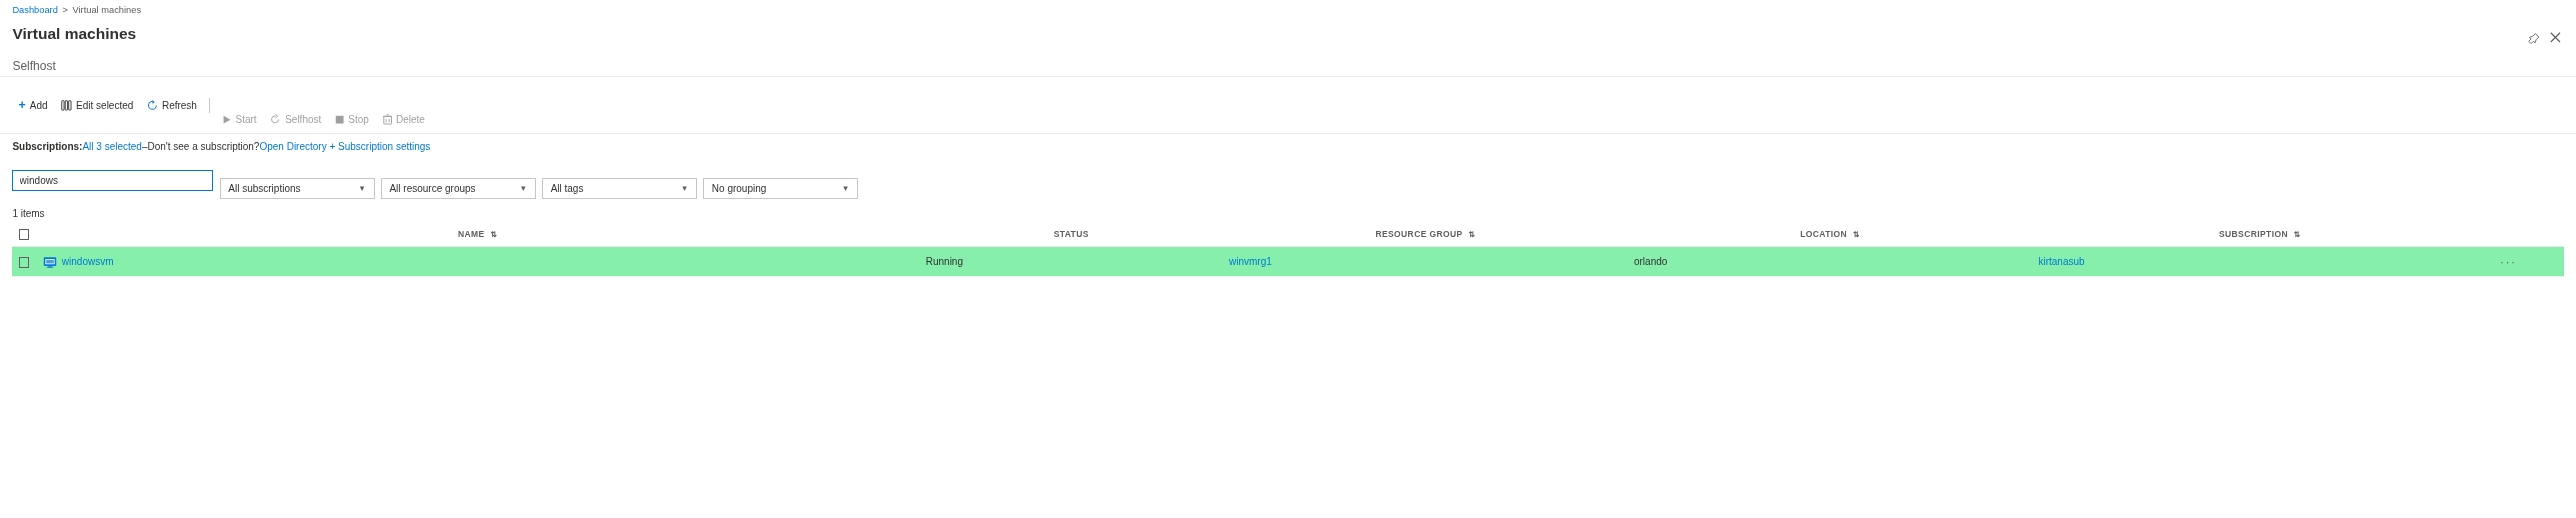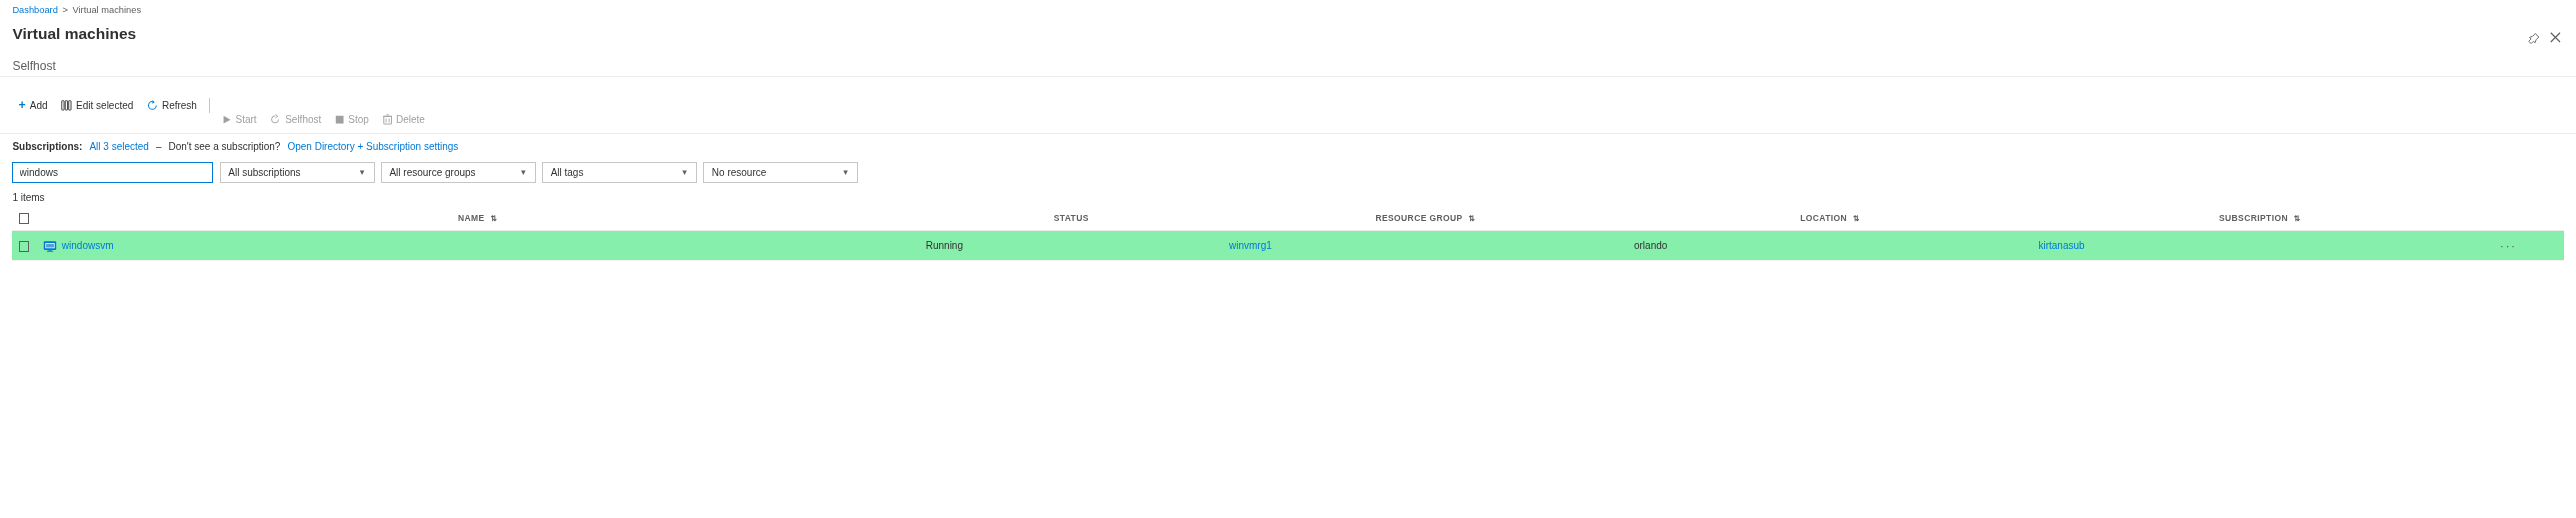--- a/index.html
+++ b/index.html
@@ -103,21 +103,21 @@
       align-items: center;
     }
 
     
     .subscriptions-bar {
       padding: 6.2px 12.4px;
       font-size: 10px;
       color: #323130;
       display: flex;
       align-items: flex-start;
-      gap: 7px;
+      gap: 0;
       flex-wrap: wrap;
     }
     .subscriptions-bar strong { font-weight: 600; }
     .link { color: #0078d4; cursor: pointer; text-decoration: none; }
 
     
     .filter-row {
       display: flex;
       align-items: center;
       padding: 4.6px 12.4px;
@@ -138,20 +138,21 @@
       align-items: center;
       justify-content: space-between;
       border: 0.8px solid #c8c6c4;
       padding: 3.9px 7.7px;
       font-size: 10px;
       cursor: pointer;
       background: #fff;
       min-width: 155px;
       color: #323130;
       user-select: none;
+      margin-top: 16px;
     }
     .dropdown-arrow {
       margin-left: 6.2px;
       font-size: 7.7px;
       color: #605e5c;
     }
 
     
     .items-count {
       padding: 4.6px 12.4px 3.1px 12.4px;
@@ -365,21 +366,21 @@
     <span>All resource groups</span>
     <span class="dropdown-arrow">▼</span>
   </div>
 
   <div class="dropdown-select">
     <span>All tags</span>
     <span class="dropdown-arrow">▼</span>
   </div>
 
   <div class="dropdown-select">
-    <span>No resource</span>
+    <span>No grouping</span>
     <span class="dropdown-arrow">▼</span>
   </div>
 </div>
 
 <div class="items-count">1 items</div>
 
 <div class="table-container">
   <table>
     <thead>
       <tr>

